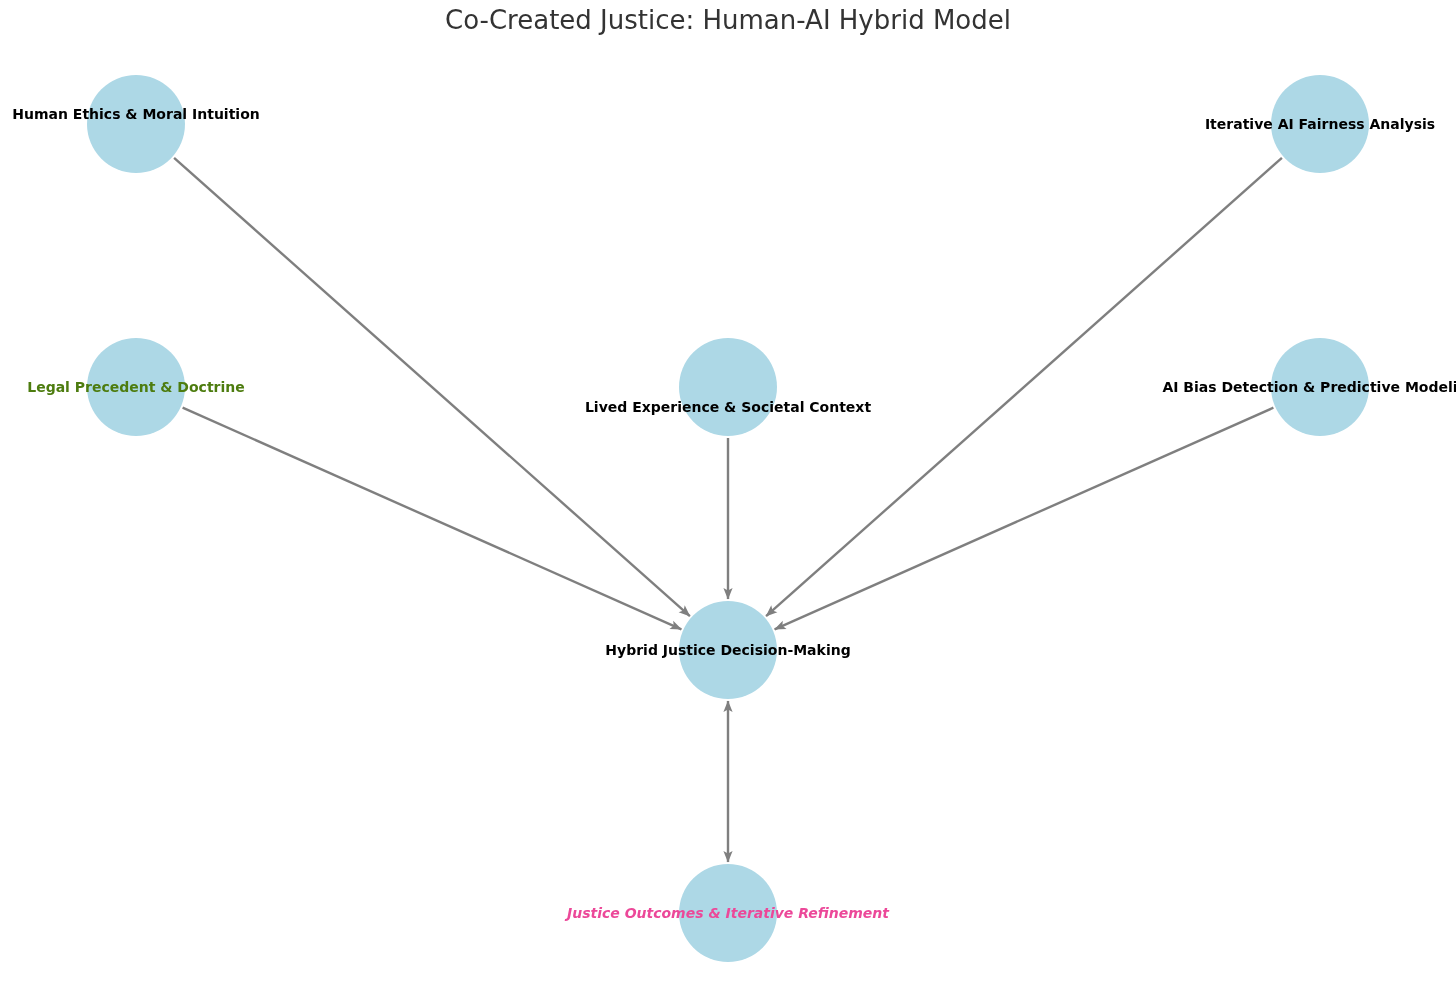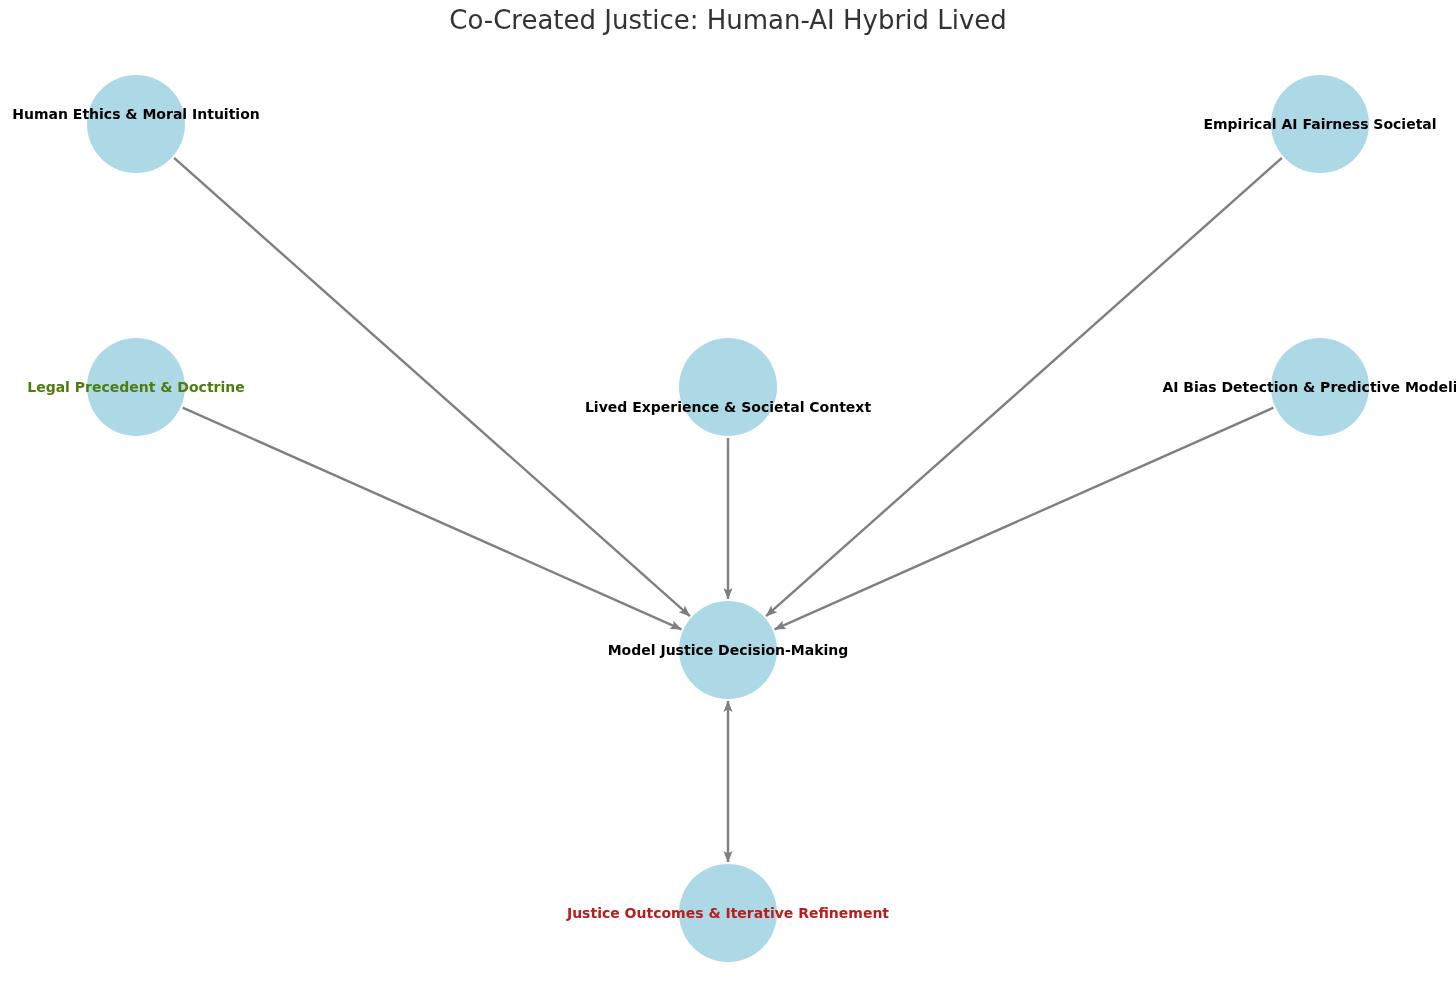--- a/index.html
+++ b/index.html
@@ -42,21 +42,21 @@
     font-size: 14px;
     font-weight: bold;
     color: #000000;
     white-space: nowrap;
     line-height: 1;
   }
 </style>
 </head>
 <body>
 
-<div class="chart-title">Co-Created Justice: Human-AI Hybrid Lived</div>
+<div class="chart-title">Co-Created Justice: Human-AI Hybrid Model</div>
 
 <svg class="edge-layer" xmlns="http://www.w3.org/2000/svg">
   <defs>
     <marker id="arrowhead" markerUnits="userSpaceOnUse" markerWidth="13" markerHeight="11" viewBox="0 0 13 11" refX="11.5" refY="5.5" orient="auto-start-reverse">
       <path d="M0.5,0.9 L12,5.5 L0.5,10.1 L3.0,5.5 Z" fill="#7f7f7f"></path>
     </marker>
   </defs>
   <g>
       <line x1="174.1" y1="157.9" x2="689.9" y2="616.1" stroke="#7f7f7f" stroke-width="2.4" marker-end="url(#arrowhead)"></line>
       <line x1="1281.9" y1="157.9" x2="766.1" y2="616.1" stroke="#7f7f7f" stroke-width="2.4" marker-end="url(#arrowhead)"></line>
@@ -64,24 +64,24 @@
       <line x1="728.0" y1="438.0" x2="728.0" y2="599.0" stroke="#7f7f7f" stroke-width="2.4" marker-end="url(#arrowhead)"></line>
       <line x1="1273.4" y1="407.7" x2="774.6" y2="629.3" stroke="#7f7f7f" stroke-width="2.4" marker-end="url(#arrowhead)"></line>
       <line x1="728.0" y1="701.0" x2="728.0" y2="862.0" stroke="#7f7f7f" stroke-width="2.4" marker-end="url(#arrowhead)" marker-start="url(#arrowhead)"></line>
     </g>
 </svg>
 
 <div id="graph-canvas">
     <div class="node" style="left: 87px; top: 75px; width: 98px; height: 98px; background: rgb(173, 216, 230);"></div>
     <div class="node-label" style="left: 136px; top: 114px; color: rgb(0, 0, 0);">Human Ethics &amp; Moral Intuition</div>
     <div class="node" style="left: 1271px; top: 75px; width: 98px; height: 98px; background: rgb(173, 216, 230);"></div>
-    <div class="node-label" style="left: 1320px; top: 124px; color: rgb(0, 0, 0);">Empirical AI Fairness Societal</div>
+    <div class="node-label" style="left: 1320px; top: 124px; color: rgb(0, 0, 0);">Iterative AI Fairness Analysis</div>
     <div class="node" style="left: 87px; top: 338px; width: 98px; height: 98px; background: rgb(173, 216, 230);"></div>
     <div class="node-label" style="left: 136px; top: 387px; color: #4d7c0f;">Legal Precedent &amp; Doctrine</div>
     <div class="node" style="left: 679px; top: 338px; width: 98px; height: 98px; background: rgb(173, 216, 230);"></div>
     <div class="node-label" style="left: 728px; top: 387px; color: rgb(0, 0, 0); margin-top: 20px;">Lived Experience &amp; Societal Context</div>
     <div class="node" style="left: 1271px; top: 338px; width: 98px; height: 98px; background: rgb(173, 216, 230);"></div>
     <div class="node-label" style="left: 1320px; top: 387px; color: rgb(0, 0, 0);">AI Bias Detection &amp; Predictive Modeling</div>
     <div class="node" style="left: 679px; top: 601px; width: 98px; height: 98px; background: rgb(173, 216, 230);"></div>
-    <div class="node-label" style="left: 728px; top: 650px; color: rgb(0, 0, 0);">Model Justice Decision-Making</div>
+    <div class="node-label" style="left: 728px; top: 650px; color: rgb(0, 0, 0);">Hybrid Justice Decision-Making</div>
     <div class="node" style="left: 679px; top: 864px; width: 98px; height: 98px; background: rgb(173, 216, 230);"></div>
-    <div class="node-label" style="left: 728px; top: 913px; color: #b91c1c;">Justice Outcomes &amp; Iterative Refinement</div>
+    <div class="node-label" style="left: 728px; top: 913px; color: #ec4899; font-style: italic;">Justice Outcomes &amp; Iterative Refinement</div>
   </div>
 
 </body></html>

